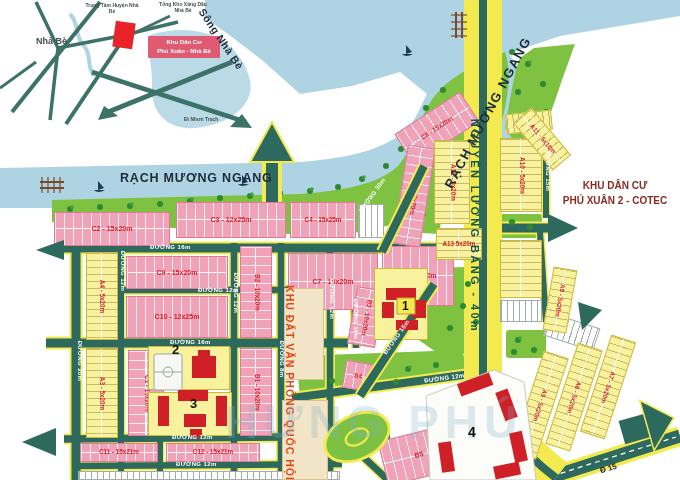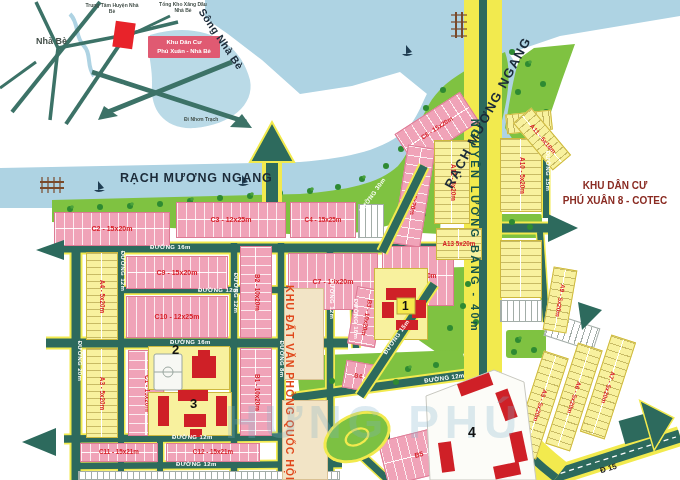--- a/index.html
+++ b/index.html
@@ -391,21 +391,21 @@
   </div>
   <span class="lbl" style="left:104px;top:84px;font-size:4.5px;color:#fff;font-weight:bold;transform:rotate(14deg)">Xa Lộ Bắc Nam</span>
   <span class="inset-lbl" style="left:184px;top:117px;font-size:5px">Đi Nhơn Trạch</span>
 
   <span class="lbl big-navy" style="left:186px;top:33px;font-size:10.5px;letter-spacing:.5px;transform:rotate(56deg)">Sông Nhà Bè</span>
   <span class="lbl big-navy" style="left:120px;top:171px;font-size:12.5px;letter-spacing:.8px">RẠCH MƯƠNG NGANG</span>
   <span class="lbl big-navy" style="left:403px;top:105px;font-size:13px;letter-spacing:1.5px;transform:rotate(-62deg)">RẠCH MƯƠNG NGANG</span>
   <span class="lbl" style="left:368px;top:220px;font-size:11px;font-weight:bold;color:#19564a;letter-spacing:2.4px;transform:rotate(90deg)">NGUYỄN LƯƠNG BẰNG - 40m</span>
   <div class="lbl" style="left:556px;top:179px;width:118px;text-align:center;font-weight:bold;font-size:10px;color:#8a2b22;line-height:1.45;white-space:normal">
     <span>KHU DÂN CƯ</span><br>
-    <span>PHÚ XUÂN 8 - COTEC</span>
+    <span>PHÚ XUÂN 2 - COTEC</span>
   </div>
   <span class="lbl" style="left:192px;top:377px;font-size:10.5px;font-weight:bold;color:#e0481c;letter-spacing:1px;transform:rotate(90deg)">KHU ĐẤT VĂN PHÒNG QUỐC HỘI</span>
   <span class="lbl" style="left:600px;top:464px;font-size:8px;font-weight:bold;color:#222;transform:rotate(-17deg)">Đ 15</span>
   <span class="wm" style="left:225px;top:395px;font-size:46px;letter-spacing:6px">HƯNG PHÚ</span>
 
   <span class="rlbl" style="left:150px;top:244px">ĐƯỜNG 16m</span>
   <span class="rlbl" style="left:198px;top:287px">ĐƯỜNG 12m</span>
   <span class="rlbl" style="left:170px;top:339px">ĐƯỜNG 16m</span>
   <span class="rlbl" style="left:172px;top:434px">ĐƯỜNG 12m</span>
   <span class="rlbl" style="left:176px;top:461px">ĐƯỜNG 12m</span>

